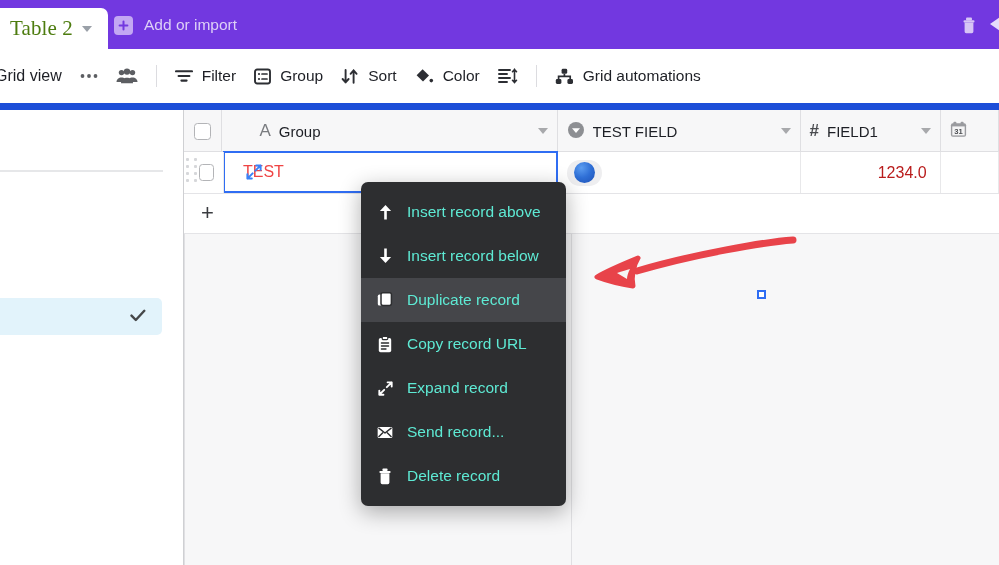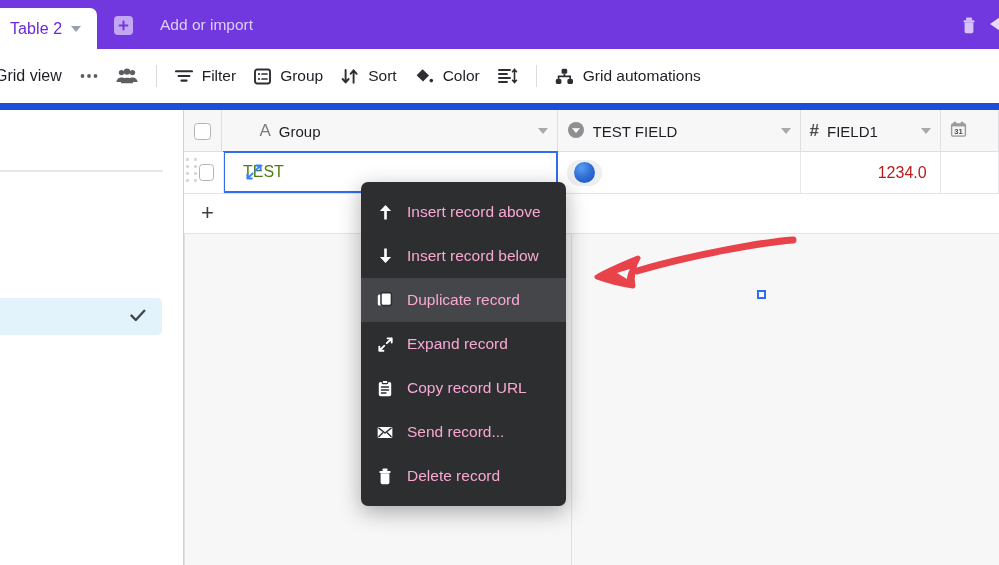--- a/index.html
+++ b/index.html
@@ -17,28 +17,28 @@
     position: absolute; left: 0; top: 0; width: 999px; height: 49px;
     background: #7238E0;
   }
   .tab {
     position: absolute; left: -8px; top: 8px;
     height: 41px; padding: 0 16px 0 18px;
     background: #ffffff;
     border-radius: 7px 7px 0 0;
     display: flex; align-items: center; gap: 9px;
   }
-  .tab-label { font-size: 16px; color: #6d28d9; letter-spacing: .1px; }
+  .tab-label { font-size: 21px; color: #4d7c0f; letter-spacing: .1px; font-family: Liberation Serif, serif; }
   .tab-caret {
     width: 0; height: 0; border-left: 5px solid transparent;
     border-right: 5px solid transparent; border-top: 6px solid #9aa0a8;
   }
   .add-import {
     position: absolute; left: 114px; top: 13px;
-    display: flex; align-items: center; gap: 27px;
+    display: flex; align-items: center; gap: 11px;
     height: 24px;
   }
   .add-box {
     width: 19px; height: 19px; border-radius: 4px;
     background: #c3a7f3; display: flex; align-items: center; justify-content: center;
   }
   .add-box svg { display: block; }
   .add-label { font-size: 15.5px; color: #ddd0f7; }
   .trash-top {
     position: absolute; right: 21px; top: 16px; width: 18px; height: 19px;
@@ -124,21 +124,21 @@
     position: absolute; left: 2px; top: 6px; width: 11px; height: 30px;
     display: grid; grid-template-columns: 3px 3px; grid-template-rows: repeat(4, 3px);
     gap: 4px 5px;
   }
   .drag-dots i { display: block; width: 3px; height: 3px; background: #d6d7da; border-radius: 1px; }
   .expand-icon { position: absolute; left: 62px; top: 12px; }
   .name-cell {
     width: 348px; border: 2px solid #2f6df3; background: #ffffff;
     margin-left: -1px; height: 42px; margin-top: -1px;
     display: flex; align-items: center; padding-left: 18px;
-    color: #4d7c0f; font-size: 16px;
+    color: #ef4444; font-size: 16px;
   }
   .sel-handle {
     position: absolute; left: 573px; top: 180px; width: 9px; height: 9px;
     background: #ffffff; border: 2px solid #2f6df3; z-index: 6;
   }
   .pill {
     display: inline-flex; align-items: center;
     height: 26px; padding: 0 7px; border-radius: 13px; background: #eeeef0;
   }
   .pill .dot {
@@ -169,21 +169,21 @@
   }
 
   
   .ctxmenu {
     position: absolute; left: 361px; top: 182px; width: 205px;
     background: #2d2e30; border-radius: 7px; padding: 8px 0;
     box-shadow: 0 6px 22px rgba(0,0,0,.32); z-index: 20;
   }
   .mi {
     display: flex; align-items: center; gap: 14px;
-    height: 44px; padding: 0 16px; color: #f9a8d4; font-size: 15.5px;
+    height: 44px; padding: 0 16px; color: #5eead4; font-size: 15.5px;
   }
   .mi.active { background: #45464a; text-align: right; }
   .mi .mi-icon { width: 16px; display: flex; align-items: center; justify-content: center; }
 
   
   .annot { position: absolute; left: 575px; top: 228px; z-index: 30; pointer-events: none; }
 </style>
 </head>
 <body>
 
@@ -447,37 +447,37 @@
         <svg width="16" height="16" viewBox="0 0 16 16">
           <rect x="0.8" y="2.6" width="9" height="11" rx="1.6" fill="#ffffff"></rect>
           <rect x="4" y="0.8" width="10.4" height="12.6" rx="1.8" fill="#ffffff" stroke="#2d2e30" stroke-width="1.5"></rect>
         </svg>
       </span>
       <span>Duplicate record</span>
     </div>
 
     <div class="mi">
       <span class="mi-icon">
-        <svg width="15" height="15" viewBox="0 0 16 16">
-          <path d="M14.6 1.4 9.4 6.6M14.6 1.4h-4.4M14.6 1.4v4.4" stroke="#ffffff" stroke-width="2" fill="none" stroke-linecap="round" stroke-linejoin="round"></path>
-          <path d="M1.4 14.6 6.6 9.4M1.4 14.6h4.4M1.4 14.6v-4.4" stroke="#ffffff" stroke-width="2" fill="none" stroke-linecap="round" stroke-linejoin="round"></path>
-        </svg>
-      </span>
-      <span>Expand record</span>
-    </div>
-
-    <div class="mi">
-      <span class="mi-icon">
         <svg width="14" height="17" viewBox="0 0 14 17">
           <rect x="0.8" y="2" width="12.4" height="14.2" rx="1.8" fill="#ffffff"></rect>
           <rect x="4.2" y="0.4" width="5.6" height="3.2" rx="1.2" fill="#ffffff" stroke="#2d2e30" stroke-width="1.2"></rect>
           <path d="M3.4 7h7.2M3.4 10h7.2M3.4 13h4.6" stroke="#2d2e30" stroke-width="1.3" stroke-linecap="round"></path>
         </svg>
       </span>
       <span>Copy record URL</span>
+    </div>
+
+    <div class="mi">
+      <span class="mi-icon">
+        <svg width="15" height="15" viewBox="0 0 16 16">
+          <path d="M14.6 1.4 9.4 6.6M14.6 1.4h-4.4M14.6 1.4v4.4" stroke="#ffffff" stroke-width="2" fill="none" stroke-linecap="round" stroke-linejoin="round"></path>
+          <path d="M1.4 14.6 6.6 9.4M1.4 14.6h4.4M1.4 14.6v-4.4" stroke="#ffffff" stroke-width="2" fill="none" stroke-linecap="round" stroke-linejoin="round"></path>
+        </svg>
+      </span>
+      <span>Expand record</span>
     </div>
 
     <div class="mi">
       <span class="mi-icon">
         <svg width="17" height="13" viewBox="0 0 17 13">
           <rect x="0.7" y="0.7" width="15.6" height="11.6" rx="1.4" fill="#ffffff"></rect>
           <path d="M1.6 1.6 8.5 7l6.9-5.4M1.6 11.4 6.4 6.6M15.4 11.4 10.6 6.6" stroke="#2d2e30" stroke-width="1.5" fill="none" stroke-linejoin="round"></path>
         </svg>
       </span>
       <span>Send record...</span>

